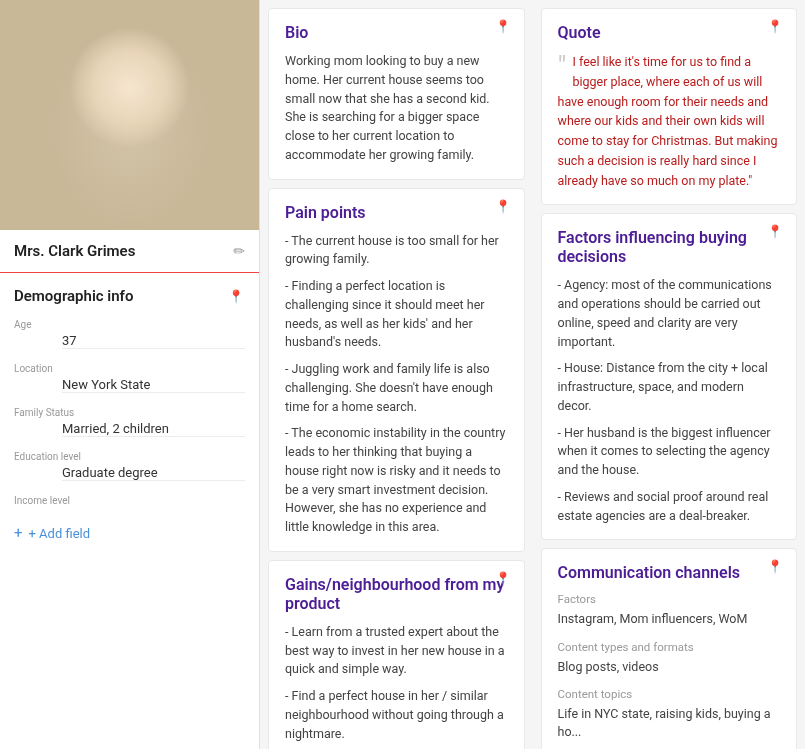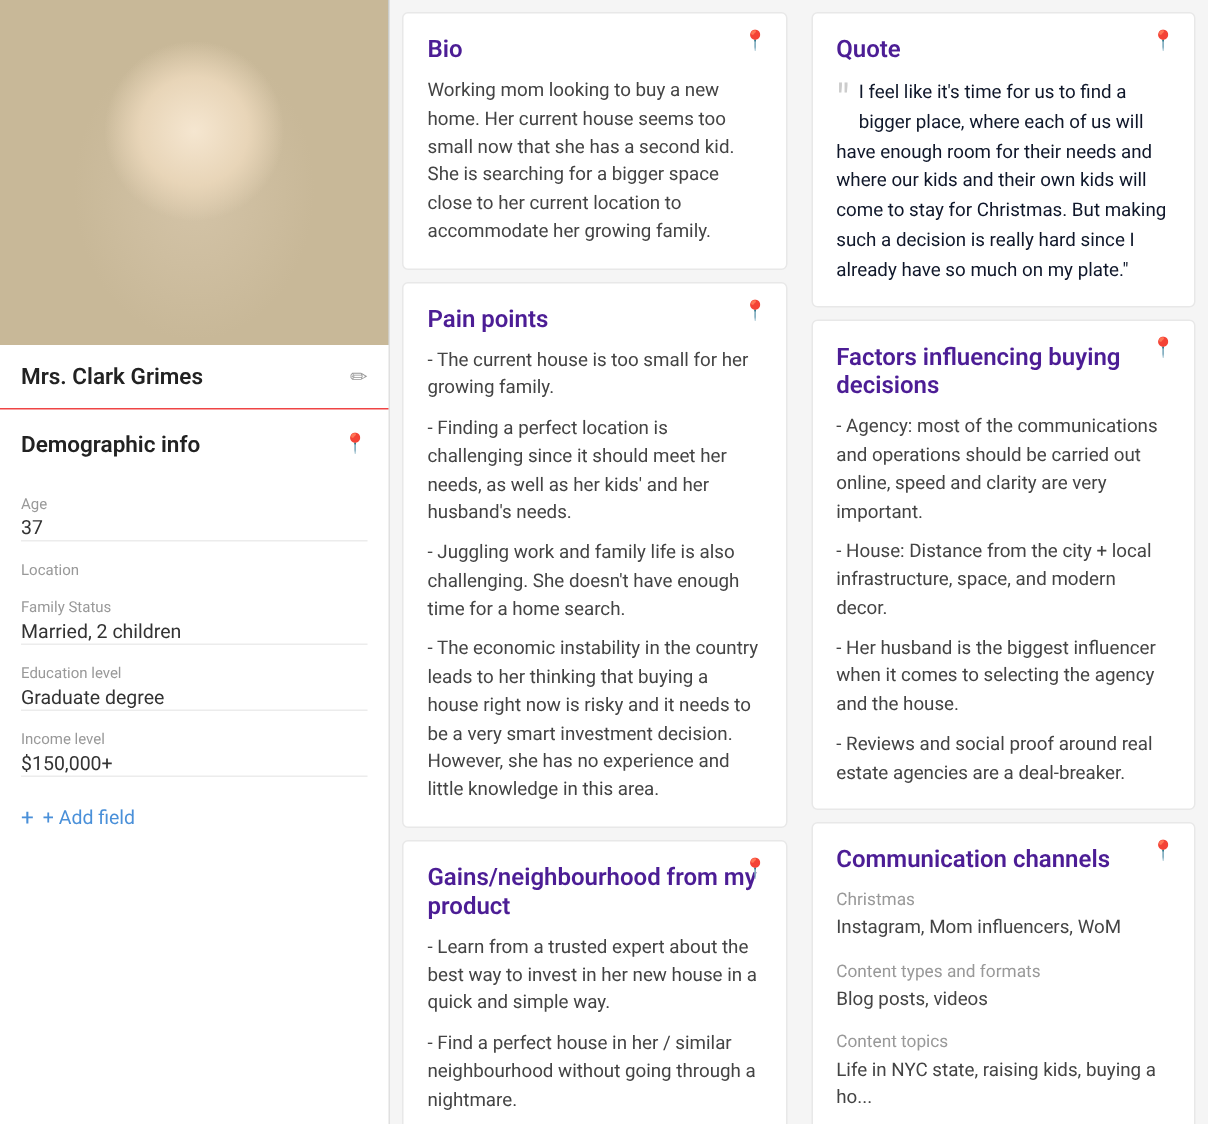--- a/index.html
+++ b/index.html
@@ -54,21 +54,21 @@
       cursor: pointer;
       font-size: 14px;
     }
     .demo-section {
       padding: 14px 14px 10px 14px;
     }
     .demo-header {
       display: flex;
       align-items: center;
       justify-content: space-between;
-      margin-bottom: 26px;
+      margin-bottom: 14px;
     }
     .demo-title {
       font-size: 15px;
       font-weight: 600;
       color: #222;
     }
     .pin-icon {
       color: #bbb;
       font-size: 13px;
     }
@@ -77,20 +77,21 @@
     }
     .demo-field-label {
       font-size: 10px;
       color: #999;
       margin-bottom: 3px;
     }
     .demo-field-value {
       font-size: 13px;
       color: #333;
       border-bottom: 1px solid #ececec;
+      margin-left: 48px;
     }
     .add-field-btn {
       display: flex;
       align-items: center;
       gap: 6px;
       color: #4a90d9;
       font-size: 13px;
       cursor: pointer;
       margin-top: 8px;
       padding: 4px 0;
@@ -141,21 +142,21 @@
     .quote-mark {
       font-size: 28px;
       color: #ccc;
       line-height: 0.8;
       margin-right: 6px;
       float: left;
       margin-top: 4px;
     }
     .quote-text {
       font-size: 12.5px;
-      color: #0f172a;
+      color: #b91c1c;
       line-height: 1.55;
       overflow: hidden;
     }
     .comm-channels-card .sub-section {
       margin-bottom: 12px;
     }
     .comm-channels-card .sub-section:last-child {
       margin-bottom: 0;
     }
     .sub-label {
@@ -186,32 +187,32 @@
       <div class="demo-header">
         <span class="demo-title">Demographic info</span>
         <span class="pin-icon">📍</span>
       </div>
       <div class="demo-field">
         <div class="demo-field-label">Age</div>
         <div class="demo-field-value">37</div>
       </div>
       <div class="demo-field">
         <div class="demo-field-label">Location</div>
+        <div class="demo-field-value">New York State</div>
       </div>
       <div class="demo-field">
         <div class="demo-field-label">Family Status</div>
         <div class="demo-field-value">Married, 2 children</div>
       </div>
       <div class="demo-field">
         <div class="demo-field-label">Education level</div>
         <div class="demo-field-value">Graduate degree</div>
       </div>
       <div class="demo-field">
         <div class="demo-field-label">Income level</div>
-        <div class="demo-field-value">$150,000+</div>
       </div>
       <div class="add-field-btn">
         <span class="plus">+</span>
         <span>+ Add field</span>
       </div>
     </div>
   </div>
 
   <div class="mid-col">
 
@@ -261,21 +262,21 @@
         <p>- House: Distance from the city + local infrastructure, space, and modern decor.</p>
         <p>- Her husband is the biggest influencer when it comes to selecting the agency and the house.</p>
         <p>- Reviews and social proof around real estate agencies are a deal-breaker.</p>
       </div>
     </div>
 
     <div class="card comm-channels-card">
       <span class="card-pin">📍</span>
       <div class="card-title">Communication channels</div>
       <div class="sub-section">
-        <div class="sub-label">Christmas</div>
+        <div class="sub-label">Factors</div>
         <div class="sub-value">Instagram, Mom influencers, WoM</div>
       </div>
       <div class="sub-section">
         <div class="sub-label">Content types and formats</div>
         <div class="sub-value">Blog posts, videos</div>
       </div>
       <div class="sub-section">
         <div class="sub-label">Content topics</div>
         <div class="sub-value">Life in NYC state, raising kids, buying a ho...</div>
       </div>

